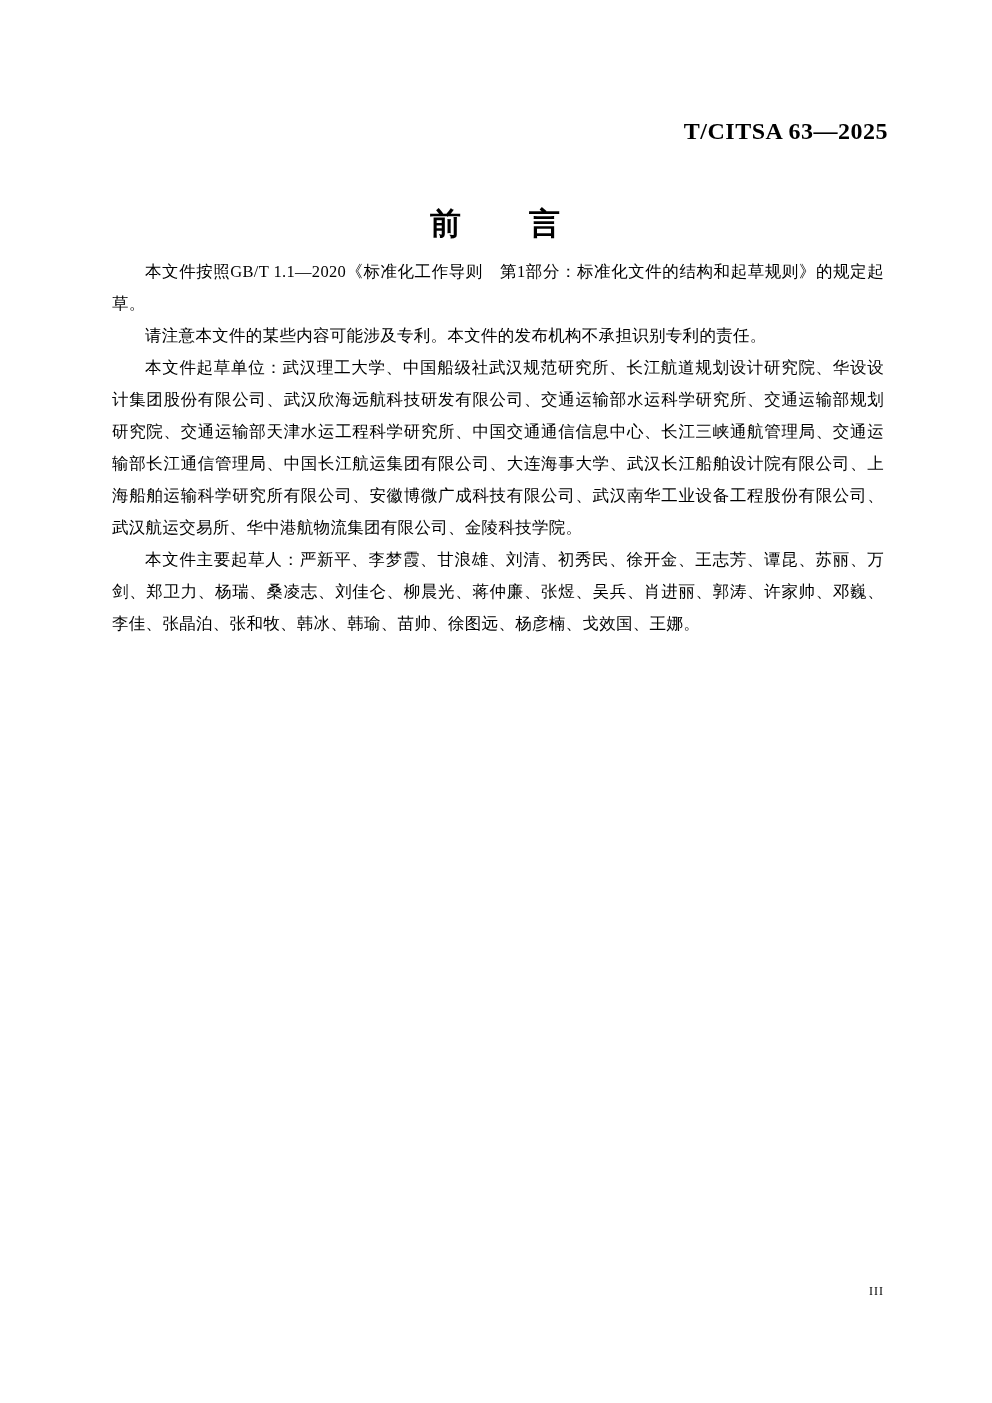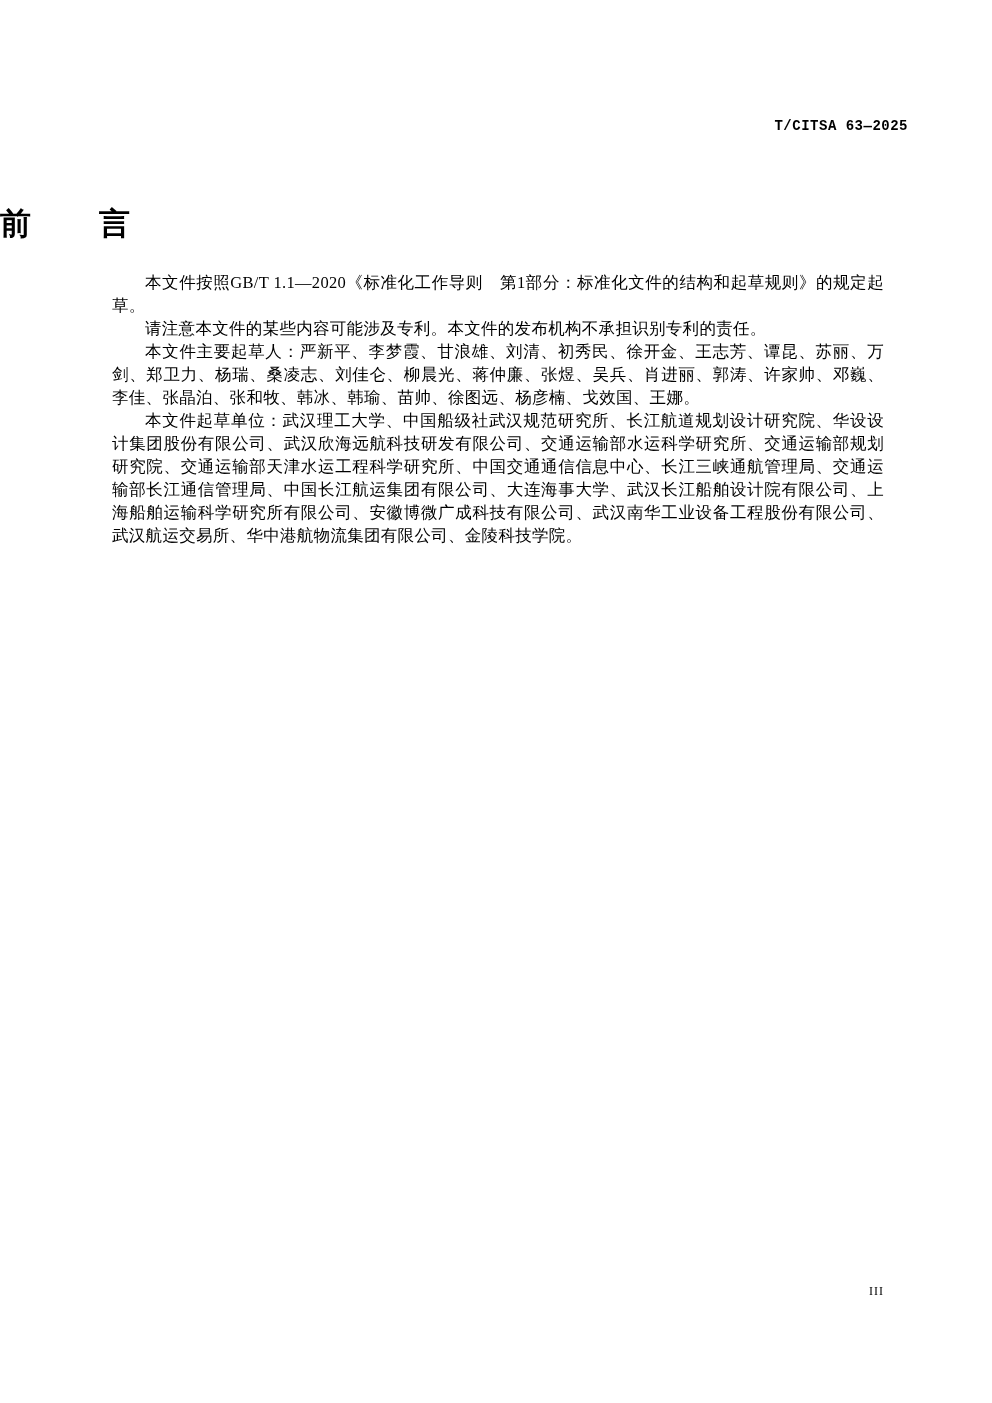--- a/index.html
+++ b/index.html
@@ -12,45 +12,46 @@
     width: 992px;
     height: 1403px;
     background: #ffffff;
     color: #000000;
     font-family: "Liberation Serif", "DejaVu Serif", serif;
     overflow: hidden;
   }
   .doc-code {
     position: absolute;
     top: 118px;
-    right: 84px;
-    font-family: Liberation Mono, monospace;
+    right: 104px;
+    font-family: Liberation Serif, serif;
     font-weight: bold;
-    font-size: 14px;
+    font-size: 24px;
     letter-spacing: 0.5px;
     white-space: nowrap;
   }
   .doc-title {
     position: absolute;
     top: 203px;
     left: 0;
     width: 100%;
+    text-align: center;
     font-family: "Liberation Sans", "DejaVu Sans", sans-serif;
     font-weight: bold;
     font-size: 31px;
     letter-spacing: 2px;
     white-space: pre;
   }
   .body-text {
     position: absolute;
-    top: 271px;
+    top: 256px;
     left: 112px;
     width: 772px;
     font-size: 16.5px;
-    line-height: 23px;
+    line-height: 32px;
     text-align: justify;
     text-justify: inter-ideograph;
   }
   .body-text p {
     margin: 0;
     padding: 0;
     text-indent: 2em;
     letter-spacing: 0.3px;
   }
   .page-number {
@@ -67,19 +68,19 @@
 
 <div class="page">
 
   <div class="doc-code">T/CITSA 63—2025</div>
 
   <div class="doc-title">前　　言</div>
 
   <div class="body-text">
     <p>本文件按照GB/T 1.1—2020《标准化工作导则　第1部分：标准化文件的结构和起草规则》的规定起草。</p>
     <p>请注意本文件的某些内容可能涉及专利。本文件的发布机构不承担识别专利的责任。</p>
+    <p>本文件起草单位：武汉理工大学、中国船级社武汉规范研究所、长江航道规划设计研究院、华设设计集团股份有限公司、武汉欣海远航科技研发有限公司、交通运输部水运科学研究所、交通运输部规划研究院、交通运输部天津水运工程科学研究所、中国交通通信信息中心、长江三峡通航管理局、交通运输部长江通信管理局、中国长江航运集团有限公司、大连海事大学、武汉长江船舶设计院有限公司、上海船舶运输科学研究所有限公司、安徽博微广成科技有限公司、武汉南华工业设备工程股份有限公司、武汉航运交易所、华中港航物流集团有限公司、金陵科技学院。</p>
     <p>本文件主要起草人：严新平、李梦霞、甘浪雄、刘清、初秀民、徐开金、王志芳、谭昆、苏丽、万剑、郑卫力、杨瑞、桑凌志、刘佳仑、柳晨光、蒋仲廉、张煜、吴兵、肖进丽、郭涛、许家帅、邓巍、李佳、张晶泊、张和牧、韩冰、韩瑜、苗帅、徐图远、杨彦楠、戈效国、王娜。</p>
-    <p>本文件起草单位：武汉理工大学、中国船级社武汉规范研究所、长江航道规划设计研究院、华设设计集团股份有限公司、武汉欣海远航科技研发有限公司、交通运输部水运科学研究所、交通运输部规划研究院、交通运输部天津水运工程科学研究所、中国交通通信信息中心、长江三峡通航管理局、交通运输部长江通信管理局、中国长江航运集团有限公司、大连海事大学、武汉长江船舶设计院有限公司、上海船舶运输科学研究所有限公司、安徽博微广成科技有限公司、武汉南华工业设备工程股份有限公司、武汉航运交易所、华中港航物流集团有限公司、金陵科技学院。</p>
   </div>
 
   <div class="page-number">III</div>
 
 </div>
 
 </body></html>

